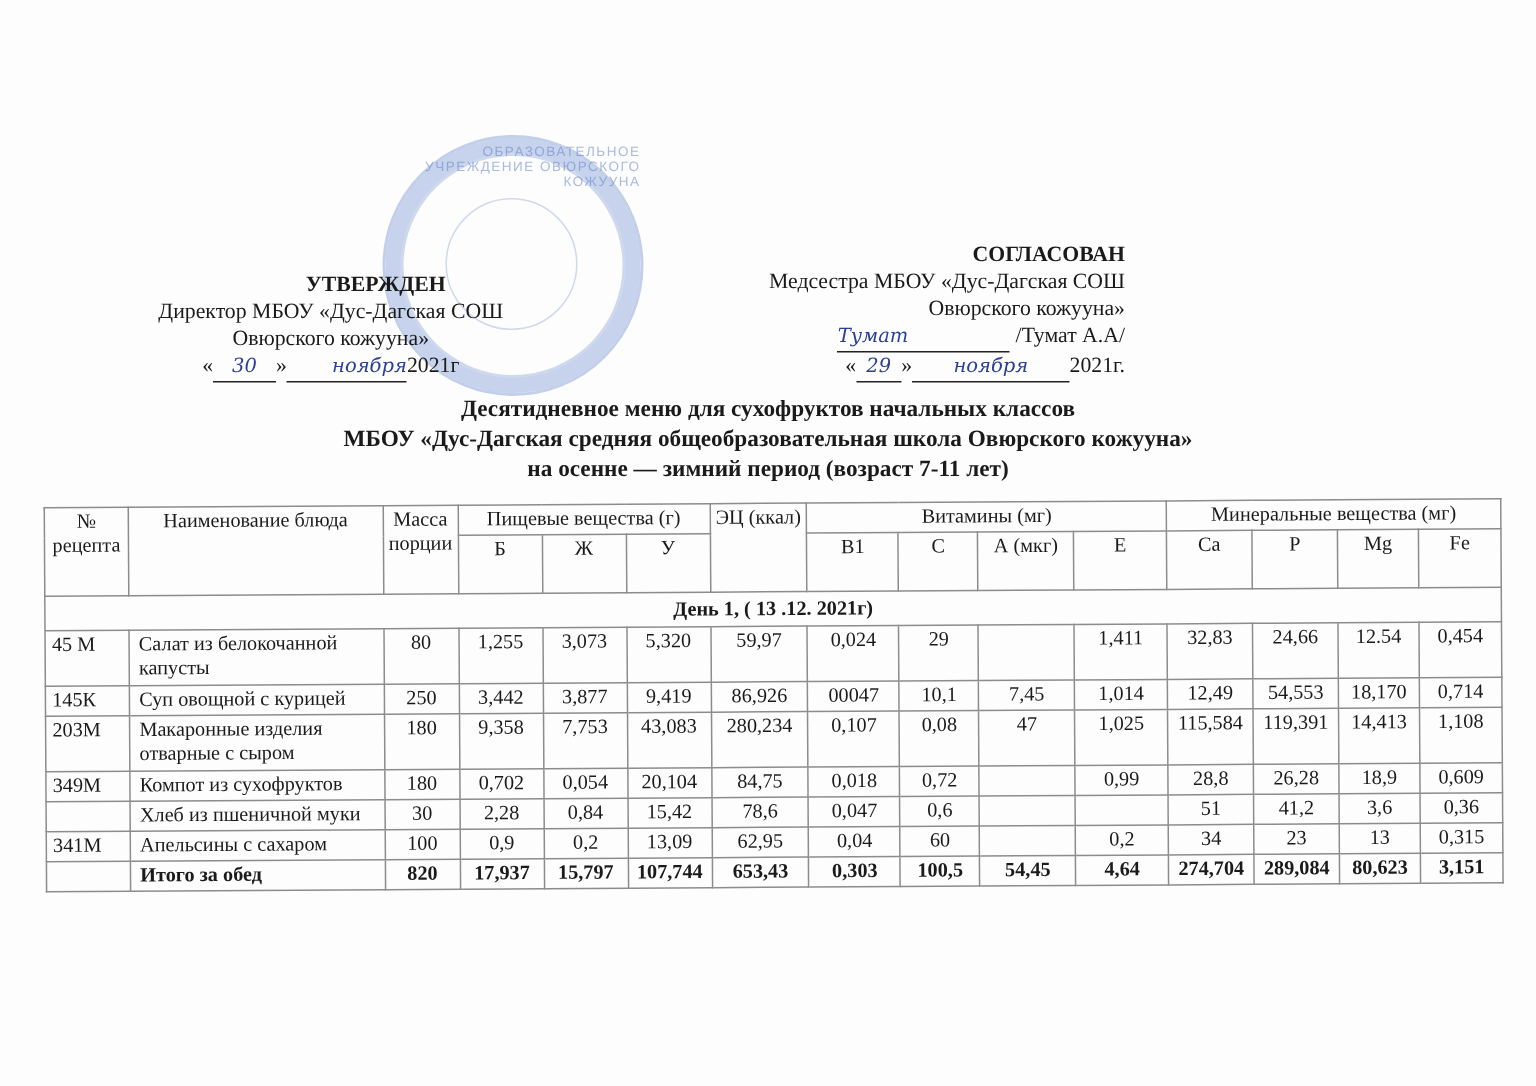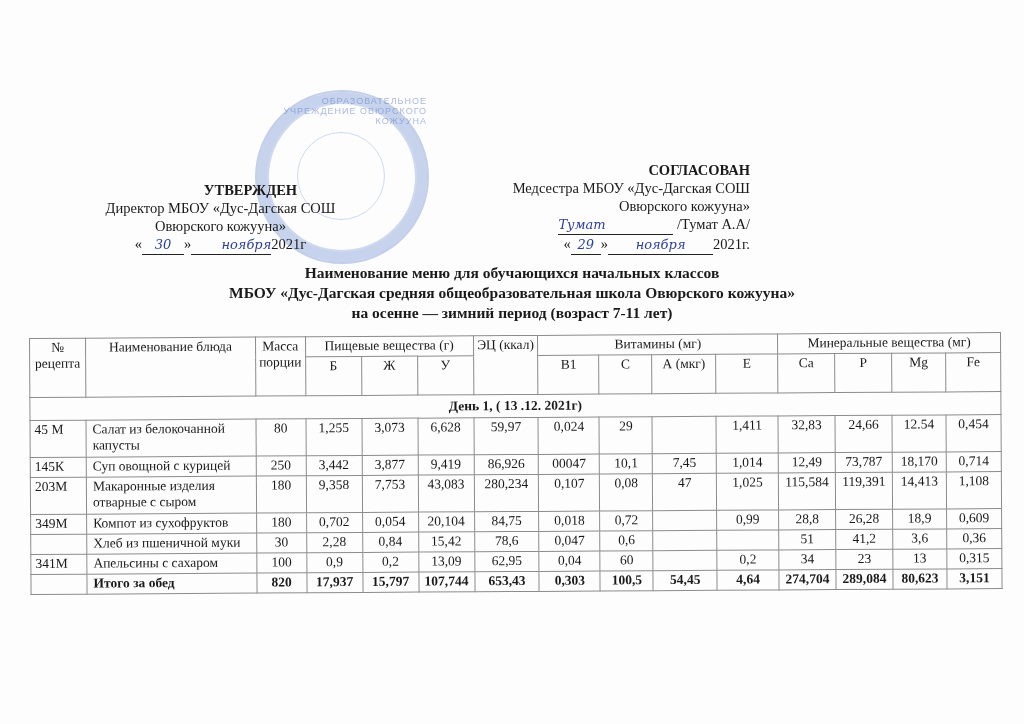--- a/index.html
+++ b/index.html
@@ -71,21 +71,21 @@
   <div>
     <span class="uline sig" style="width:115px;text-align:left;">Тумат</span>
     <span>/Тумат А.А/</span>
   </div>
   <div>
     <span>«</span><span class="uline sig" style="width:30px;text-align:center;">29</span><span>»</span><span class="uline sig" style="width:105px;text-align:center;">ноября</span><span>2021г.</span>
   </div>
 </div>
 
 <div class="title">
-  <div>Наименование меню для обучающихся начальных классов</div>
+  <div>Десятидневное меню для сухофруктов начальных классов</div>
   <div>МБОУ «Дус-Дагская средняя общеобразовательная школа Овюрского кожууна»</div>
   <div>на осенне — зимний период (возраст 7-11 лет)</div>
 </div>
 
 <table>
   <colgroup>
     <col style="width:56px">
       <col style="width:170px">
       <col style="width:50px">
     <col style="width:56px">
@@ -128,21 +128,21 @@
   <tbody id="tbody">
     <tr class="day">
       <td colspan="15">День 1, (  13 .12. 2021г)</td>
     </tr>
   <tr class="r2">
         <td class="num">45 М</td>
         <td class="name">Салат из белокочанной капусты</td>
         <td>80</td>
         <td>1,255</td>
         <td>3,073</td>
-        <td>6,628</td>
+        <td>5,320</td>
         <td>59,97</td>
         <td>0,024</td>
         <td>29</td>
         <td></td>
         <td>1,411</td>
         <td>32,83</td>
         <td>24,66</td>
         <td>12.54</td>
         <td>0,454</td>
       </tr>
@@ -152,21 +152,21 @@
         <td>250</td>
         <td>3,442</td>
         <td>3,877</td>
         <td>9,419</td>
         <td>86,926</td>
         <td>00047</td>
         <td>10,1</td>
         <td>7,45</td>
         <td>1,014</td>
         <td>12,49</td>
-        <td>73,787</td>
+        <td>54,553</td>
         <td>18,170</td>
         <td>0,714</td>
       </tr>
       <tr class="r2">
         <td class="num">203М</td>
         <td class="name">Макаронные изделия отварные с сыром</td>
         <td>180</td>
         <td>9,358</td>
         <td>7,753</td>
         <td>43,083</td>

